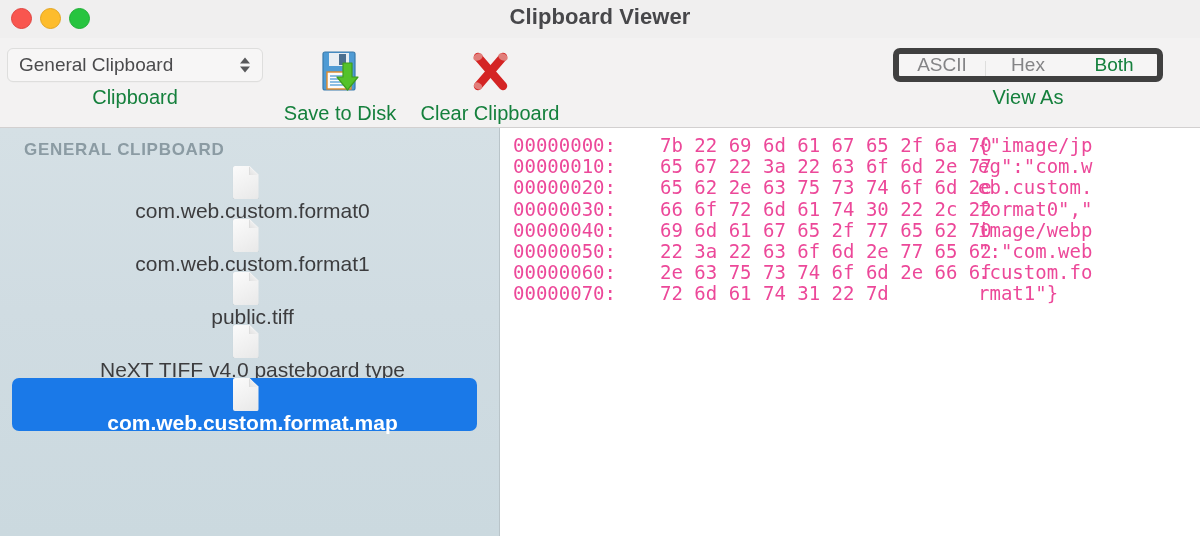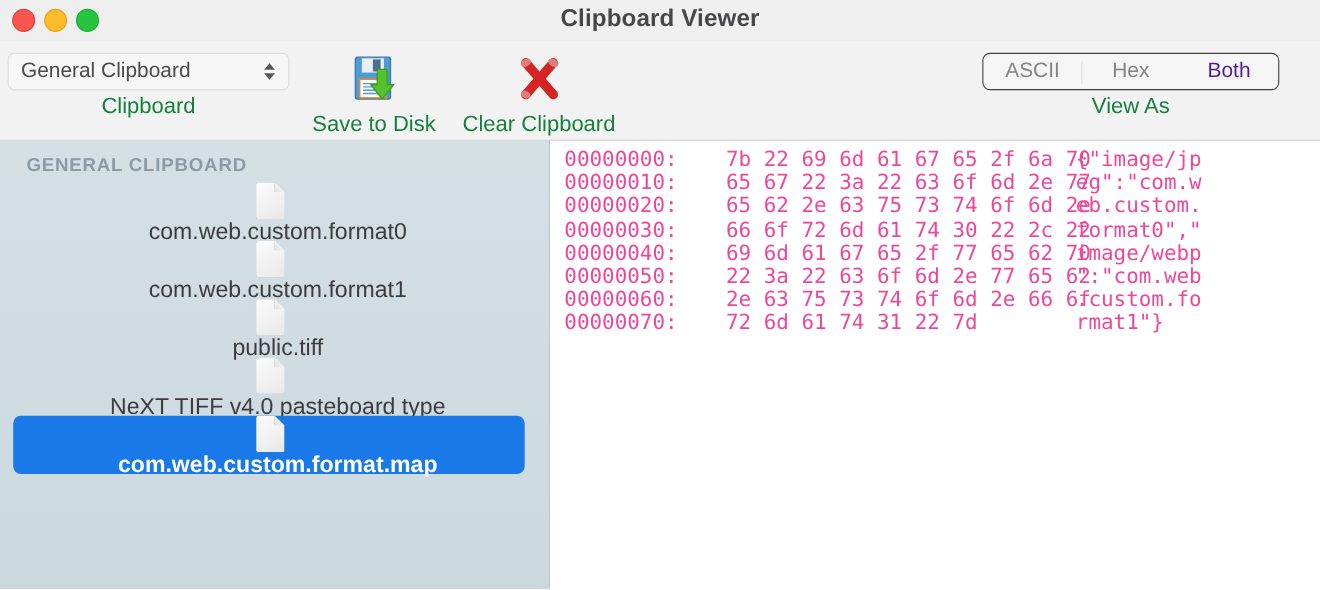--- a/index.html
+++ b/index.html
@@ -121,21 +121,21 @@
     justify-content: center;
   }
   
   .group-clear { left: 426px; top: 6px; width: 128px; }
 
   
   .group-view { left: 892px; top: 10px; width: 272px; }
   .segmented {
     width: 270px; height: 34px;
     background: #f6f5f5;
-    border: 1px solid #404040;
+    border: 6px solid #404040;
     border-radius: 7px;
     box-sizing: border-box;
     display: flex;
     align-items: stretch;
     overflow: hidden;
   }
   .segment {
     flex: 1;
     display: flex;
     align-items: center;
@@ -145,21 +145,21 @@
     position: relative;
   }
   .segment + .segment::before {
     content: "";
     position: absolute;
     left: 0; top: 7px;
     width: 1px; height: 20px;
     background: #dededd;
   }
   .segment.selected {
-    color: #4c1d95;
+    color: #15803d;
   }
   .segment.selected::before,
   .segment.selected + .segment::before {
     background: transparent;
   }
 
   
   .content {
     position: absolute;
     left: 0; top: 128px;

